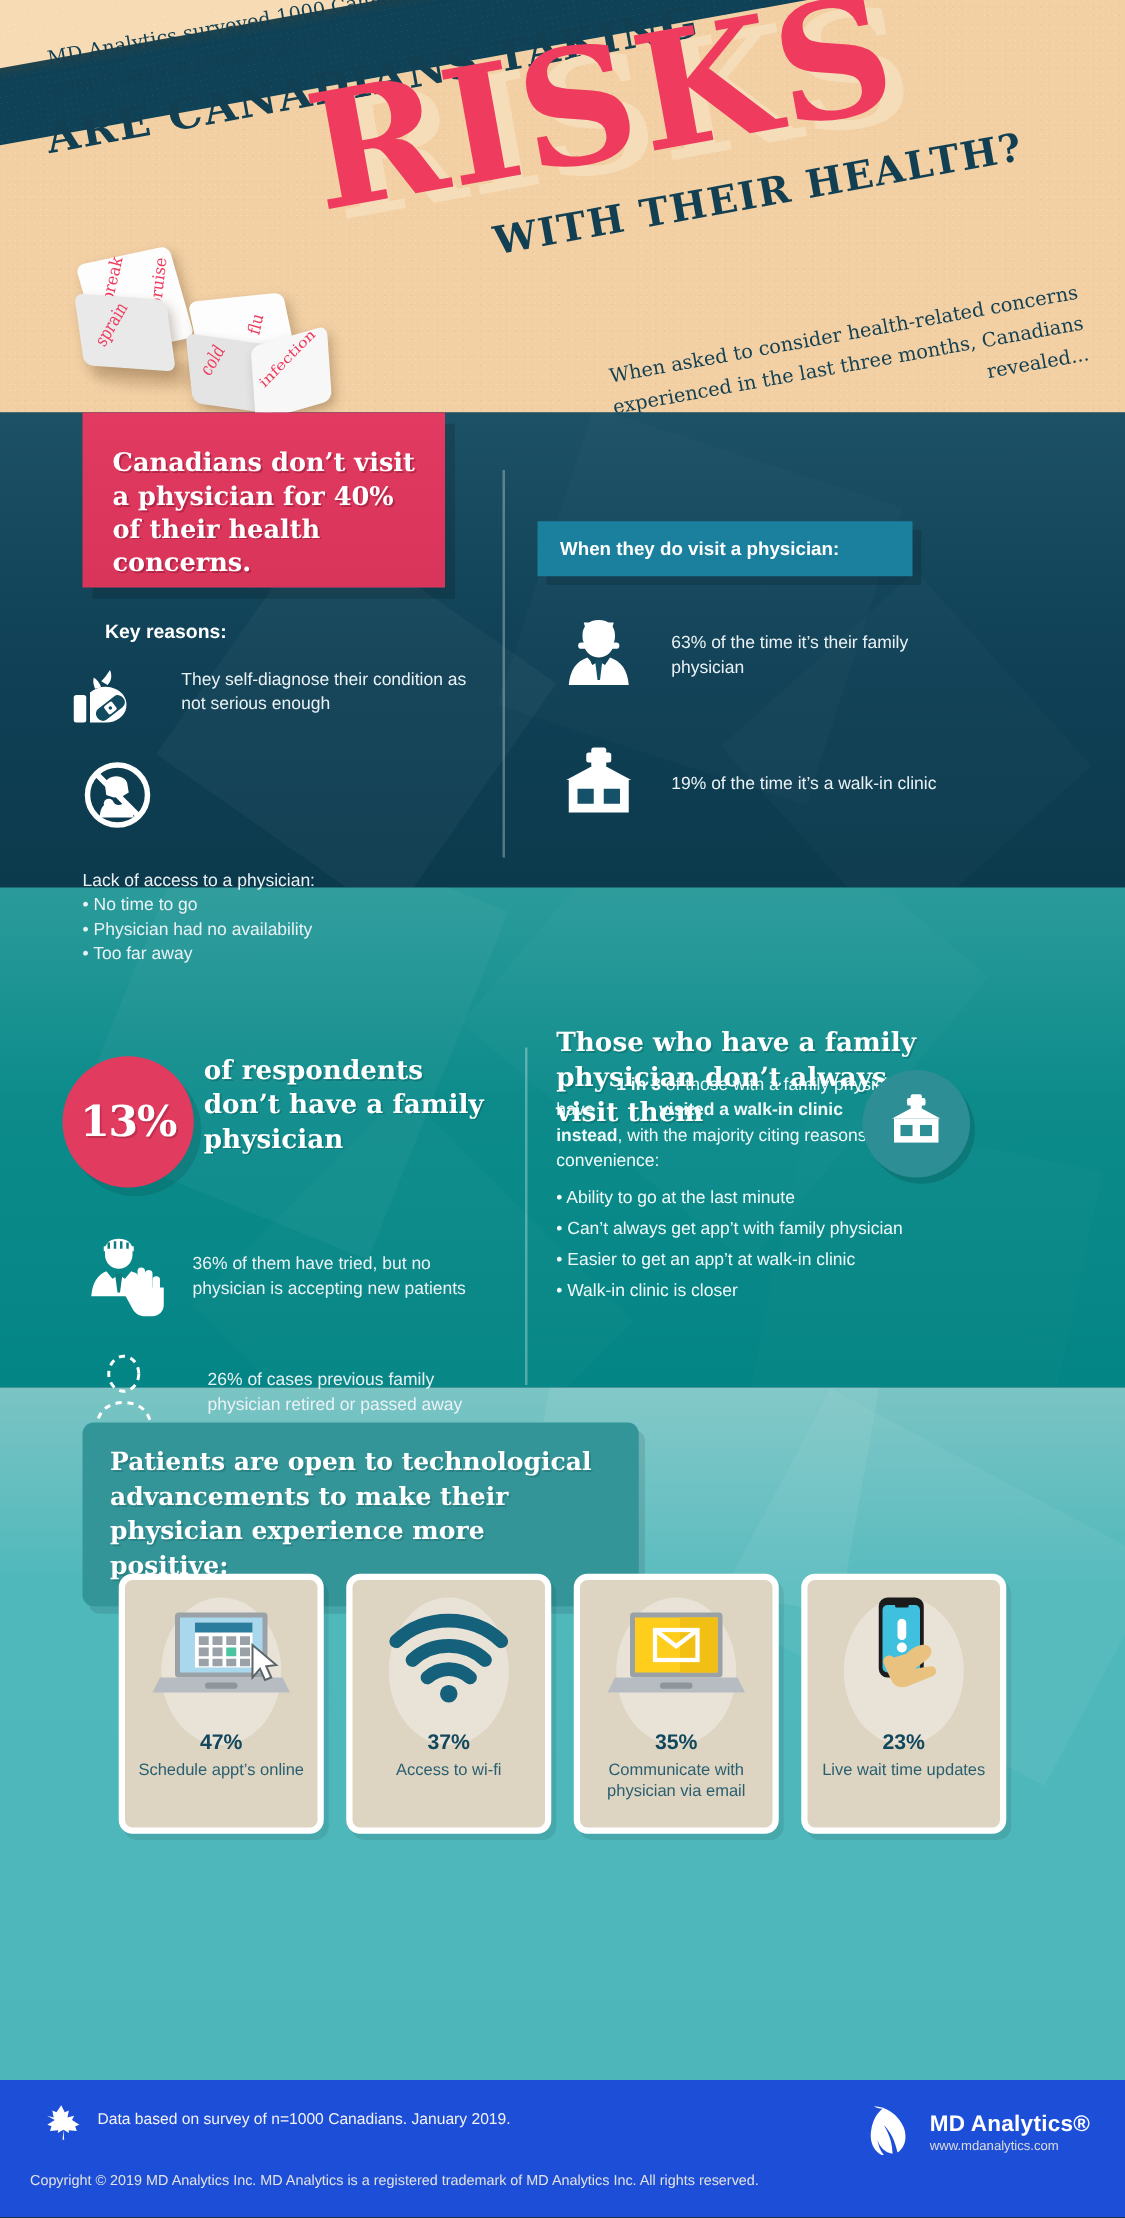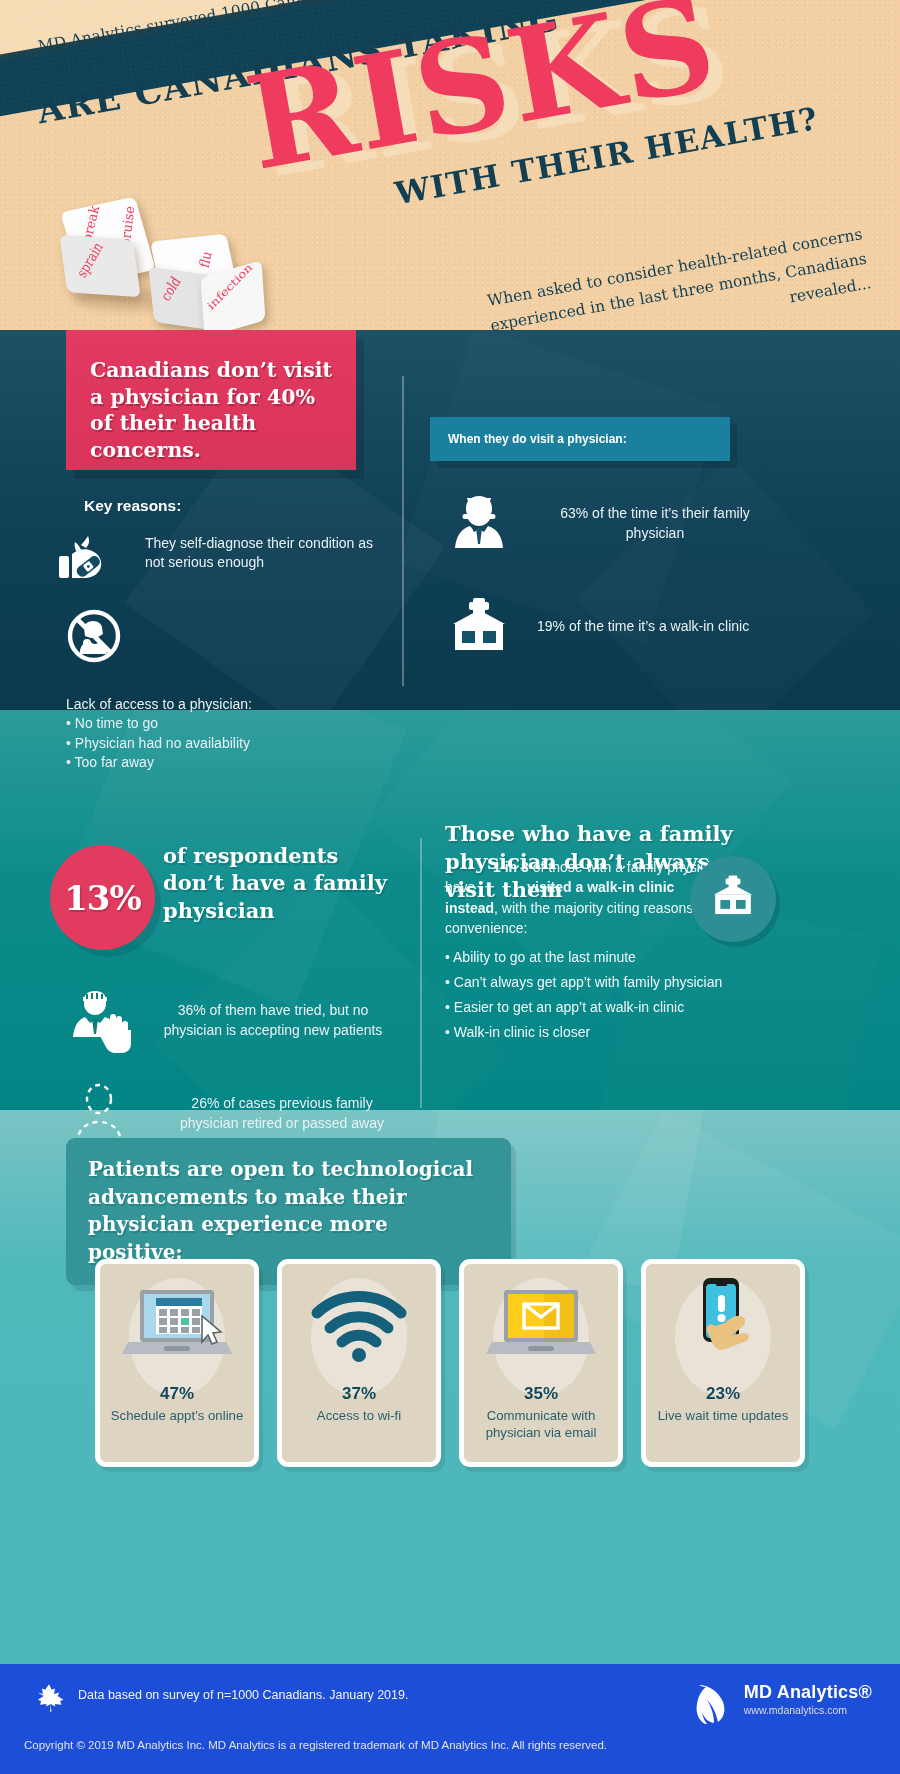--- a/index.html
+++ b/index.html
@@ -206,26 +206,26 @@
   .blue-label {
     position: absolute;
     left: 430px; top: 417px;
     width: 300px; height: 44px;
     background: #1b7f9e;
     box-shadow: 7px 7px 0 rgba(0,0,0,.13);
     display:flex; align-items:center;
     padding-left: 18px;
     z-index: 10;
   }
-  .blue-label span { color:#fff; font-weight:700; font-size: 12px; }
+  .blue-label span { color:#fff; font-weight:700; font-size: 15px; }
   .stat-row {
     position:absolute; z-index:10;
     display:flex; align-items:center; gap: 22px;
   }
-  .stat-row .stxt { color:#eaf2f5; font-size: 14px; line-height: 1.42; text-align: center; }
+  .stat-row .stxt { color:#eaf2f5; font-size: 14px; line-height: 1.42; }
 
   
   .sec3 {
     position: absolute;
     left: 0; top: 710px;
     width: 900px; height: 400px;
     background: linear-gradient(180deg,#2b9b9b 0%, #0d8b8b 42%, #048585 100%);
     overflow: hidden;
   }
   .pct-circle {
@@ -365,21 +365,21 @@
   }
   .foot-note {
     position:absolute; left: 78px; top: 24px;
     font-size: 12.5px; color:#f2f2f2;
   }
   .foot-copy {
     position:absolute; left: 24px; top: 75px;
     font-size: 11.5px; color:#e2e2e2;
   }
   .maple { position:absolute; left: 32px; top: 18px; }
-  .logo-wrap { position:absolute; right: 28px; top: 18px; display:flex; align-items:flex-start; gap: 9px; }
+  .logo-wrap { position:absolute; right: 28px; top: 18px; display:flex; align-items:center; gap: 9px; }
   .logo-txt-main { font-weight:700; font-size: 18px; letter-spacing:.2px; }
   .logo-txt-sub { font-size: 10.5px; color:#dcdcdc; margin-top: 1px; }
 </style>
 </head>
 <body>
 
 <div class="page">
 
   <div class="header">
     <div class="hdr-noise"></div>

